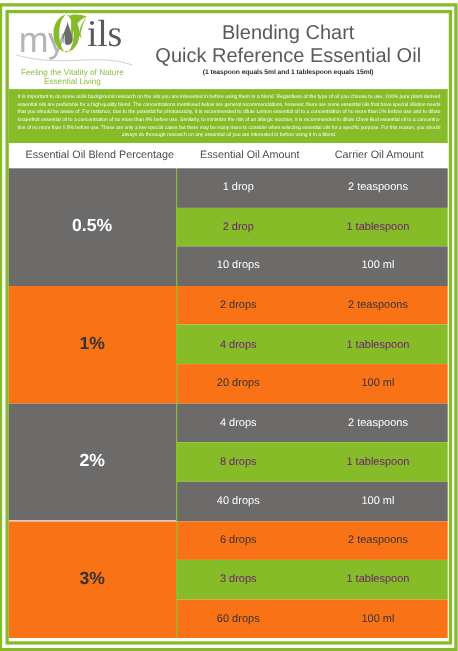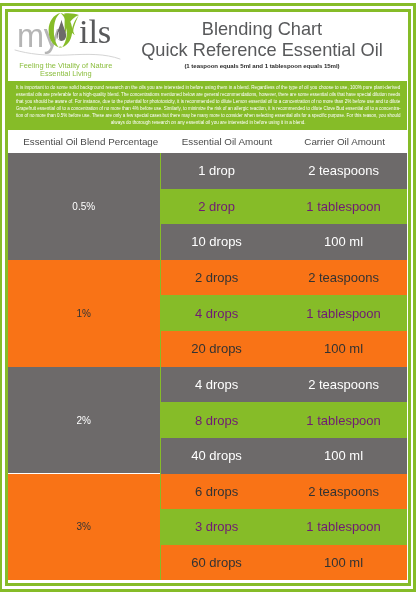--- a/index.html
+++ b/index.html
@@ -27,24 +27,24 @@
   .dline.last{text-align:center;}
 
   
   .tbl{position:absolute;left:7.9px;top:130.5px;width:399.6px;}
   .thead{position:relative;height:22.4px;}
   .th{position:absolute;top:0;font-size:9.8px;color:#4a4a4a;text-align:center;line-height:22.4px;}
   .th1{left:0px;width:165.7px;}
   .th2{left:143.3px;width:151.7px;}
   .th3{left:260.9px;width:151.7px;}
   .grp{display:flex;}
-  .gcell{width:151.7px;display:flex;align-items:center;justify-content:center;font-size:10px;}
+  .gcell{width:151.7px;display:flex;align-items:center;justify-content:center;font-size:16px;font-weight:bold;}
   .rows{width:247.9px;position:relative;border-left:1px solid #86bc28;box-sizing:border-box;}
   .row{position:relative;height:35.63px;}
-  .cellwrap{position:absolute;top:0;height:100%;display:flex;align-items:center;justify-content:center;font-size:13px;}
+  .cellwrap{position:absolute;top:0;height:100%;display:flex;align-items:center;justify-content:center;font-size:10px;}
   .c2{left:-44px;width:200px;}
   .c3{left:83px;width:200px;}
   .gray{background:#6d6a6a;color:#fff;}
   .white{background:#f97316;color:#333;}
   .green{background:#86bc28;color:#701a75;}
 </style>
 </head>
 <body>
 
 <div class="page">

